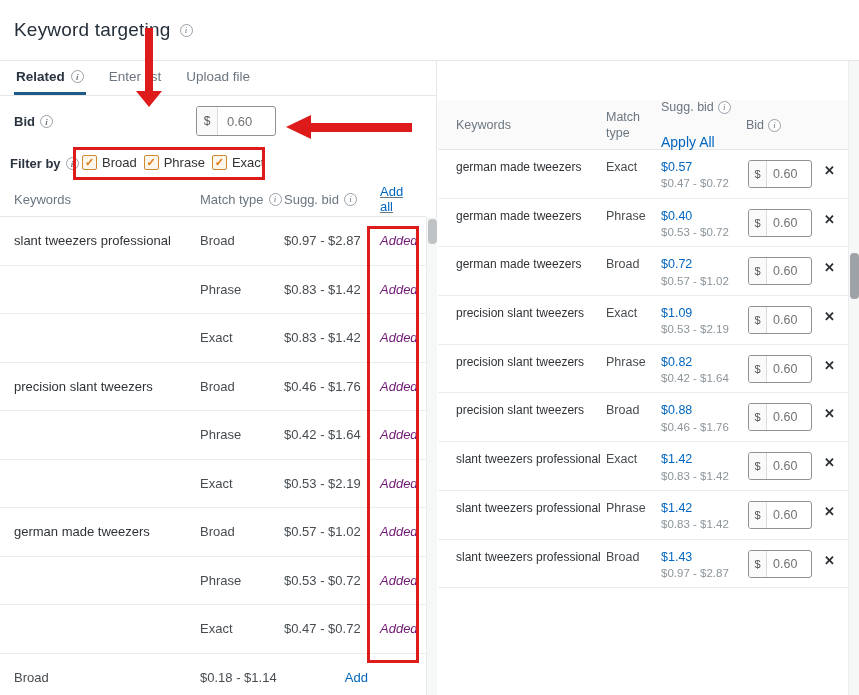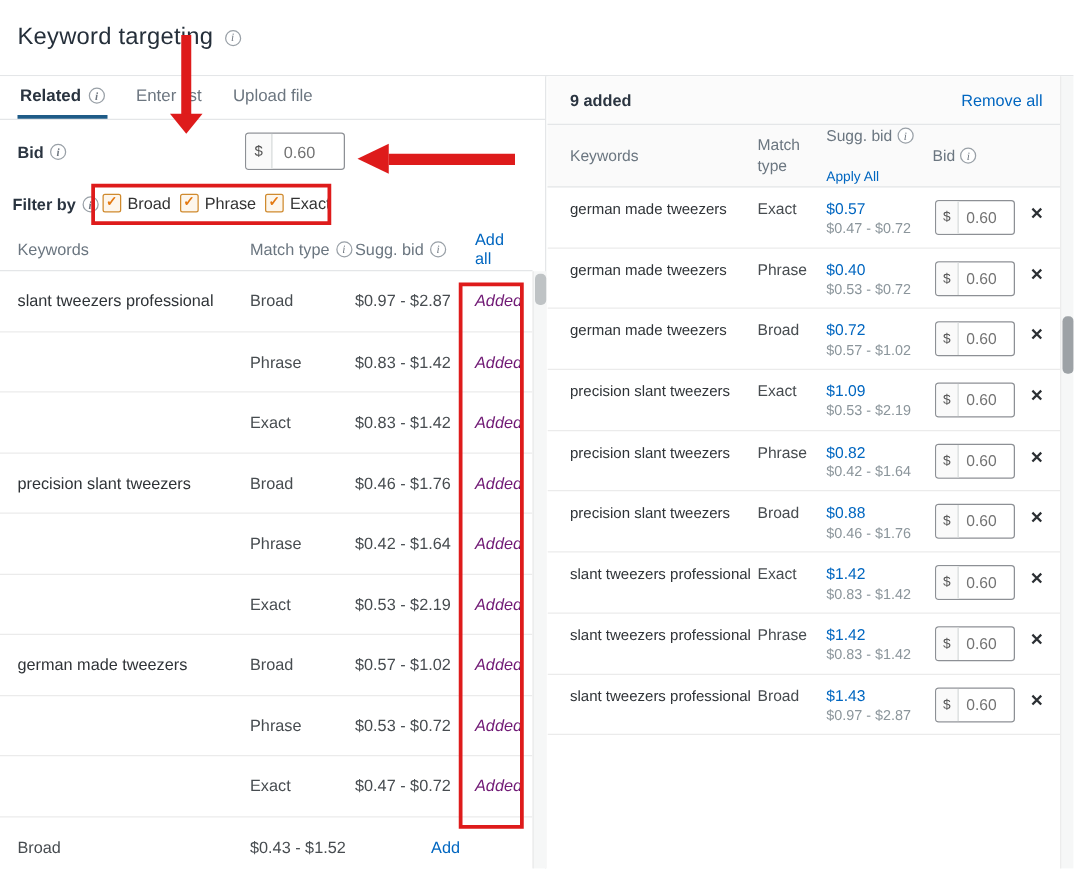--- a/index.html
+++ b/index.html
@@ -40,21 +40,21 @@
   .filter-label{position:absolute;left:10px;top:10px;}
   .filter-options{position:absolute;left:82px;top:7px;display:flex;gap:7px;align-items:center;}
   .filter-option{display:inline-flex;align-items:center;gap:5px;font-size:13px;color:#333;cursor:pointer;padding:2px 0;}
   .checkbox{width:15px;height:15px;border:1px solid #cf8a2e;border-radius:2px;background:#fdf6ec;display:inline-flex;align-items:center;justify-content:center;flex:none;}
   .checkbox .check{display:none;color:var(--checkbox-orange);font-size:11px;font-weight:bold;line-height:1;}
   .checkbox.checked .check{display:block;}
 
   .kw-cols{display:grid;grid-template-columns:186px 84px 96px 1fr;}
   .kw-table-header{position:absolute;left:0;top:121px;width:426px;height:35px;border-bottom:1px solid #e4e6e8;align-items:center;padding-left:14px;font-size:13px;color:#6b7680;}
   .hcell{display:flex;align-items:center;gap:5px;}
-  .hcell.right{justify-content:flex-start;padding-right:12px;}
+  .hcell.right{justify-content:flex-start;padding-right:12px;text-decoration:underline;}
   .kw-table-body{position:absolute;left:0;top:156px;width:426px;height:478px;overflow:hidden;}
   .kw-row{height:48.5px;border-bottom:1px solid #ebebeb;align-items:center;padding-left:14px;font-size:13px;}
   .kw-row .kw{color:#2f3337;white-space:nowrap;}
   .kw-row .cell{color:#474c50;}
   .action{text-align:right;padding-right:12px;color:var(--link-blue);cursor:pointer;}
   .action.added{color:#701a75;font-style:italic;cursor:default;}
 
   .scrollbar{background:#f6f7f7;}
   .left-sb{position:absolute;left:426px;top:156px;width:11px;height:478px;border-left:1px solid #e9eaea;}
   .left-sb .thumb{position:absolute;left:1px;top:2px;width:9px;height:25px;background:#bfc3c5;border-radius:4px;}
@@ -63,21 +63,21 @@
 
   
   .right-panel{position:absolute;left:438px;top:61px;width:410px;height:634px;background:#fff;}
   .added-bar{position:absolute;left:0;top:0;width:100%;height:39px;background:#fbfbfb;border-bottom:1px solid #e4e6e8;display:flex;align-items:center;justify-content:space-between;padding:0 14px 0 18px;}
   .added-count{font-size:13px;font-weight:bold;color:#2a3440;}
   .link{color:var(--link-blue);font-size:13px;cursor:pointer;text-decoration:none;}
   .added-cols{display:grid;grid-template-columns:150px 55px 85px 78px 1fr;padding-left:18px;}
   .added-header{position:absolute;left:0;top:39px;width:100%;height:50px;background:#fafafa;border-bottom:1px solid #e4e6e8;font-size:12.5px;color:#6b7680;align-items:center;}
   .added-header .wrap-col{width:46px;line-height:1.3;}
   .sugg-head-line{display:flex;align-items:center;gap:4px;}
-  .apply-all{display:inline-block;margin-top:20px;font-size:11px;}
+  .apply-all{display:inline-block;margin-top:20px;font-size:14px;}
   .added-body{position:absolute;left:0;top:89px;width:100%;height:545px;overflow:hidden;}
   .added-row{height:48.7px;border-bottom:1px solid #ebebeb;font-size:12.5px;align-items:start;}
   .acell{padding-top:10px;}
   .acol-kw{color:#2f3337;font-size:12px;white-space:nowrap;}
   .acol-match{color:#474c50;}
   .sugg-link{display:block;color:var(--link-blue);cursor:pointer;line-height:1.15;}
   .sugg-range{display:block;font-size:11.5px;color:#8b959b;margin-top:3px;line-height:1.15;}
   .acol-bid{padding-top:10px;}
   .row-bid{width:64px;height:28px;margin-left:2px;}
   .row-bid .cur{width:18px;font-size:11px;}
@@ -235,36 +235,32 @@
 
         <div class="kw-row kw-cols">
           <span class="kw"></span>
           <span class="cell">Exact</span>
           <span class="cell">$0.47 - $0.72</span>
           <span class="action added">Added</span>
         </div>
 
         <div class="kw-row kw-cols">
           <span class="cell">Broad</span>
-          <span class="cell">$0.43 - $1.52</span>
+          <span class="cell">$0.18 - $1.14</span>
           <span class="action">Add</span>
         </div>
       </div>
 
     <div class="scrollbar left-sb">
       <div class="thumb"></div>
     </div>
   </div>
 
   <div class="right-panel">
 
-    <div class="added-bar">
-      <span class="added-count">9 added</span>
-      <a class="link">Remove all</a>
-    </div>
 
     <div class="added-header added-cols">
       <span>Keywords</span>
       <span class="wrap-col">Match type</span>
       <span>
         <span class="sugg-head-line">
           <span>Sugg. bid</span>
           <span class="info-icon">i</span>
         </span>
         <a class="link apply-all">Apply All</a>

